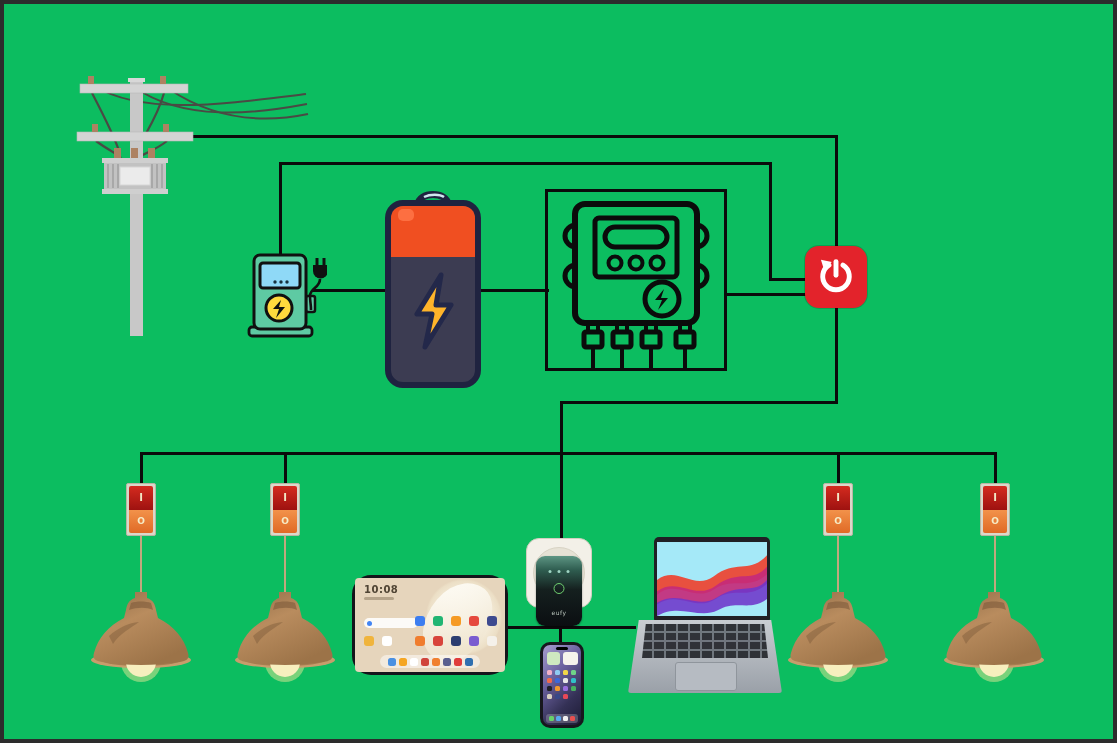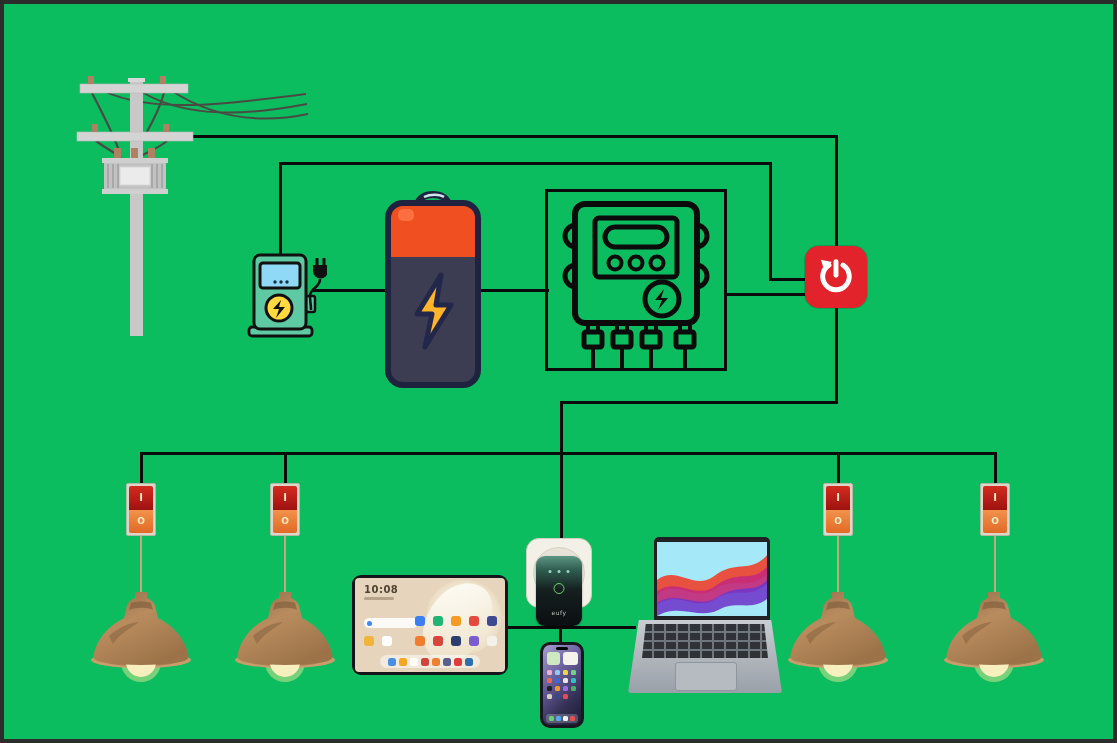--- a/index.html
+++ b/index.html
@@ -19,21 +19,21 @@
   
   .switch{width:30px;height:53px;background:#dbd8ca;border:1px solid #b9b6a4;border-radius:2px;
     padding:2px;box-sizing:border-box;display:flex;flex-direction:column;}
   .sw-top{flex:1;background:linear-gradient(180deg,#d42b1f,#9e1210);border-radius:2px 2px 0 0;
     display:flex;align-items:center;justify-content:center;color:#f2e8c6;font-size:10px;font-weight:bold;}
   .sw-bottom{flex:1;background:linear-gradient(180deg,#f2924a,#e06a26);border-radius:0 0 2px 2px;
     display:flex;align-items:center;justify-content:center;color:#f6ecc8;font-size:9px;font-weight:bold;}
   .cord{position:absolute;width:2px;background:#c3a87e;z-index:1;}
 
   
-  .tablet{left:348px;top:571px;width:156px;height:100px;background:#14141a;border-radius:9px;
+  .tablet{left:348px;top:571px;width:156px;height:100px;background:#14141a;border-radius:19px;
     padding:3px;box-sizing:border-box;}
   .tab-screen{position:relative;width:100%;height:100%;border-radius:4px;overflow:hidden;
     background:#e6d5bc;}
   .flower{position:absolute;right:-12px;top:-14px;width:118px;height:110px;
     background:radial-gradient(closest-side at 55% 48%, #fffdf6 0%, #f7f0e0 40%, #ecdfc6 68%, rgba(236,223,198,0) 72%);
     border-radius:50%;}
   .flower2{position:absolute;right:18px;top:2px;width:60px;height:84px;border-radius:60% 40% 55% 45%;
     transform:rotate(24deg);background:linear-gradient(140deg,#fffef9 10%,#efe4cd 80%);opacity:.9;}
   .tab-clock{position:absolute;left:9px;top:6px;color:#4f4434;font-size:10px;font-weight:bold;letter-spacing:.5px;}
   .tab-date{position:absolute;left:9px;top:19px;width:30px;height:3px;background:#8d7c60;opacity:.55;border-radius:2px;}

